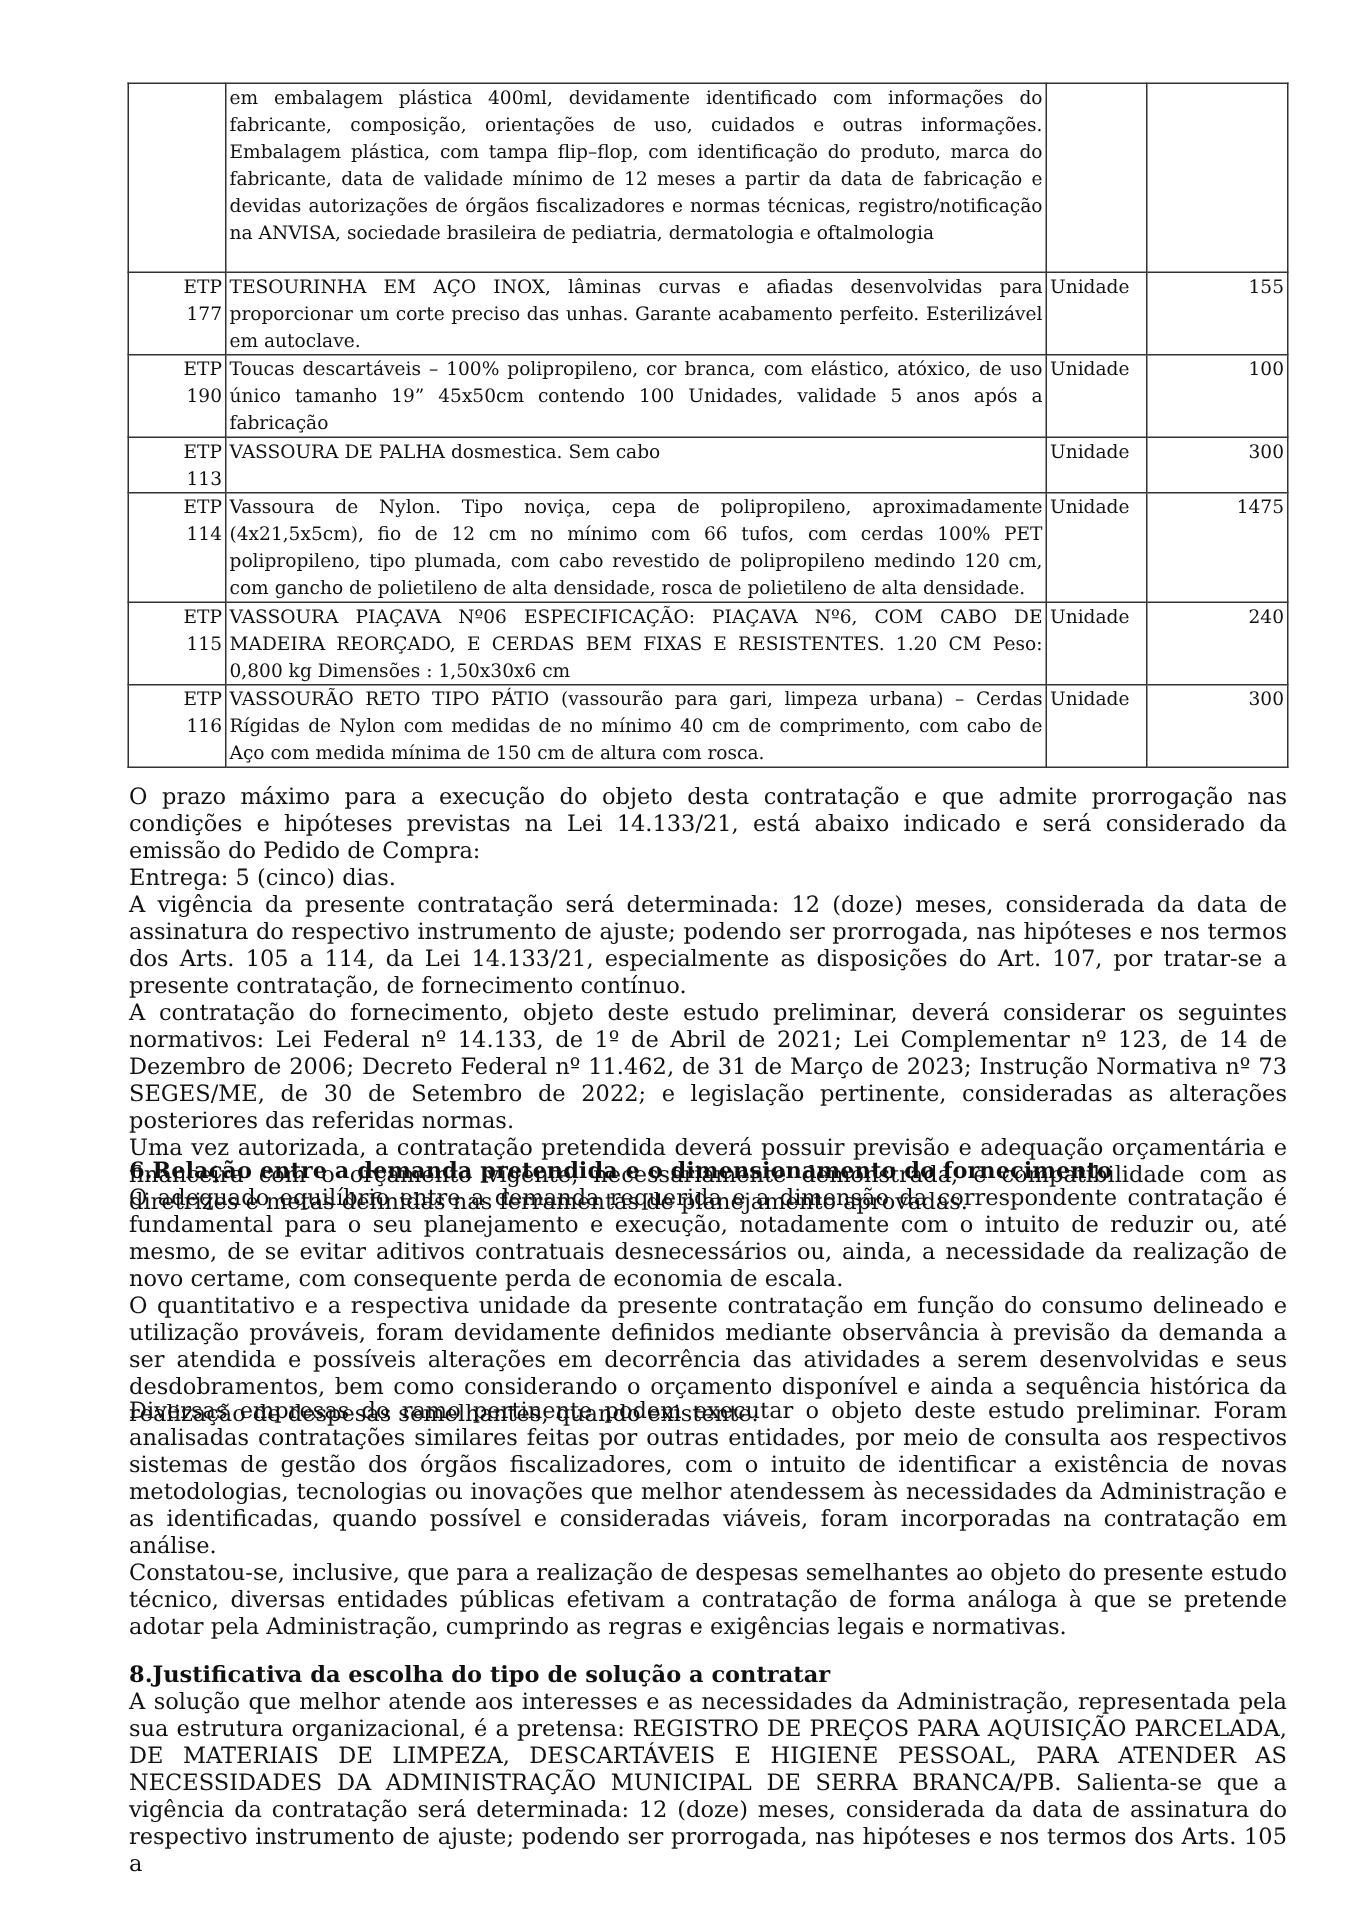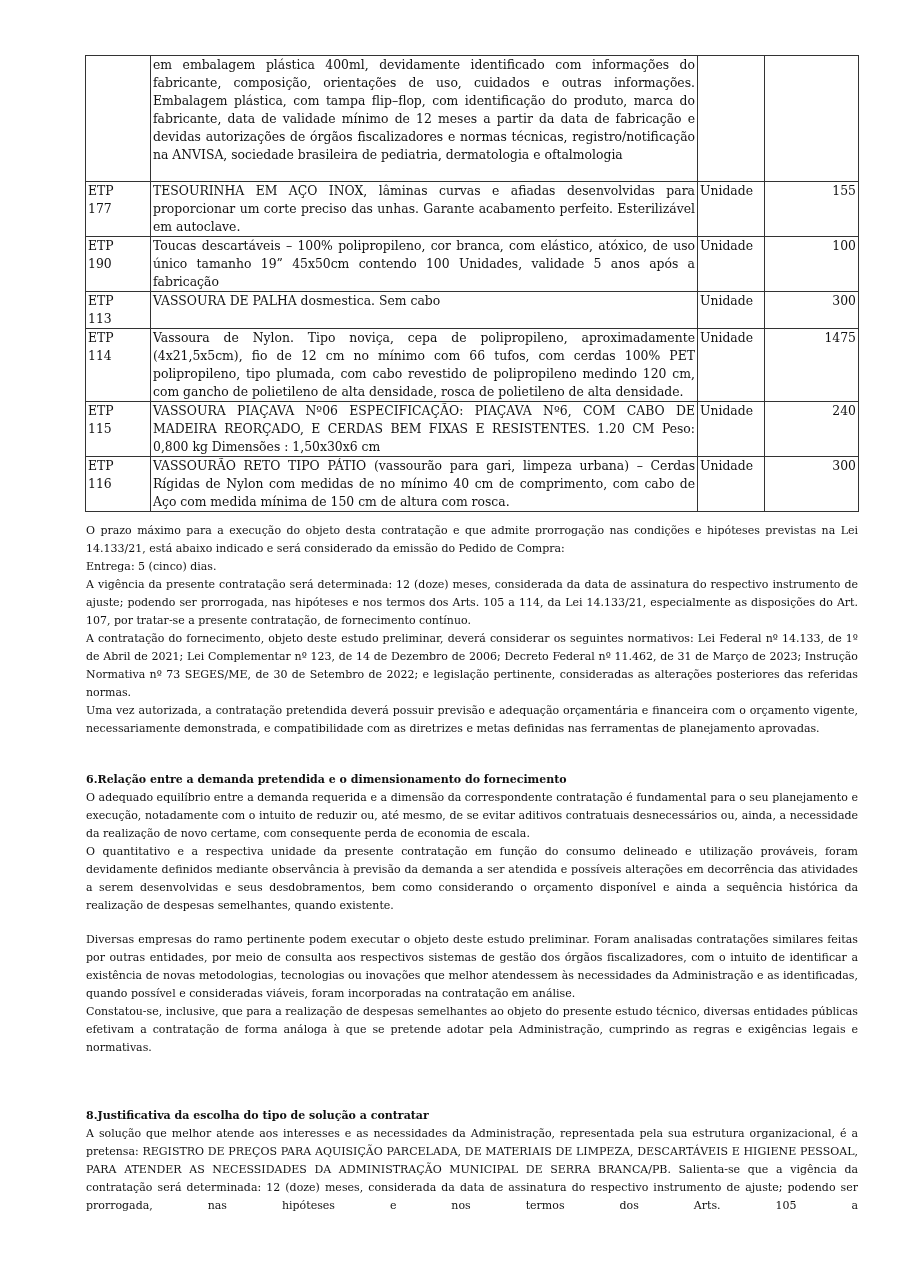--- a/index.html
+++ b/index.html
@@ -2,26 +2,26 @@
 <html><head>
 <meta charset="utf-8">
 <style>
   html, body { margin:0; padding:0; background:#ffffff; }
   body { width:900px; height:1273px; position:relative; overflow:hidden;
          font-family:"DejaVu Serif", "Liberation Serif", serif; color:#111; }
   .page { position:absolute; left:0; top:12px; width:885px; height:1273px; }
   table.items { position:absolute; left:85px; top:43px; border-collapse:collapse;
                 width:774px; table-layout:fixed; font-size:12.4px; line-height:18px; }
   table.items td { border:1.5px solid #333; vertical-align:top; padding:0 2px; }
-  td.code { width:60px; text-align:left; padding:0; }
+  td.code { width:60px; text-align:right; padding:0; }
   td.desc { width:542px; text-align:justify; text-align-last:left; padding:0 2px 0 2px; }
   td.unit { width:62px; padding-left:5px; }
   td.qty { text-align:right; padding-right:0;margin-top:34px; }
   .code span { display:block; }
-  .body { position:absolute; left:86px; width:772px; font-size:11px; line-height:18px;
+  .body { position:absolute; left:86px; width:772px; font-size:15px; line-height:18px;
           text-align:justify; }
   .body p { margin:0; }
   .h { font-weight:bold; text-align:left; }
 </style>
 </head>
 <body>
 
 <div class="page">
 
   <table class="items">

